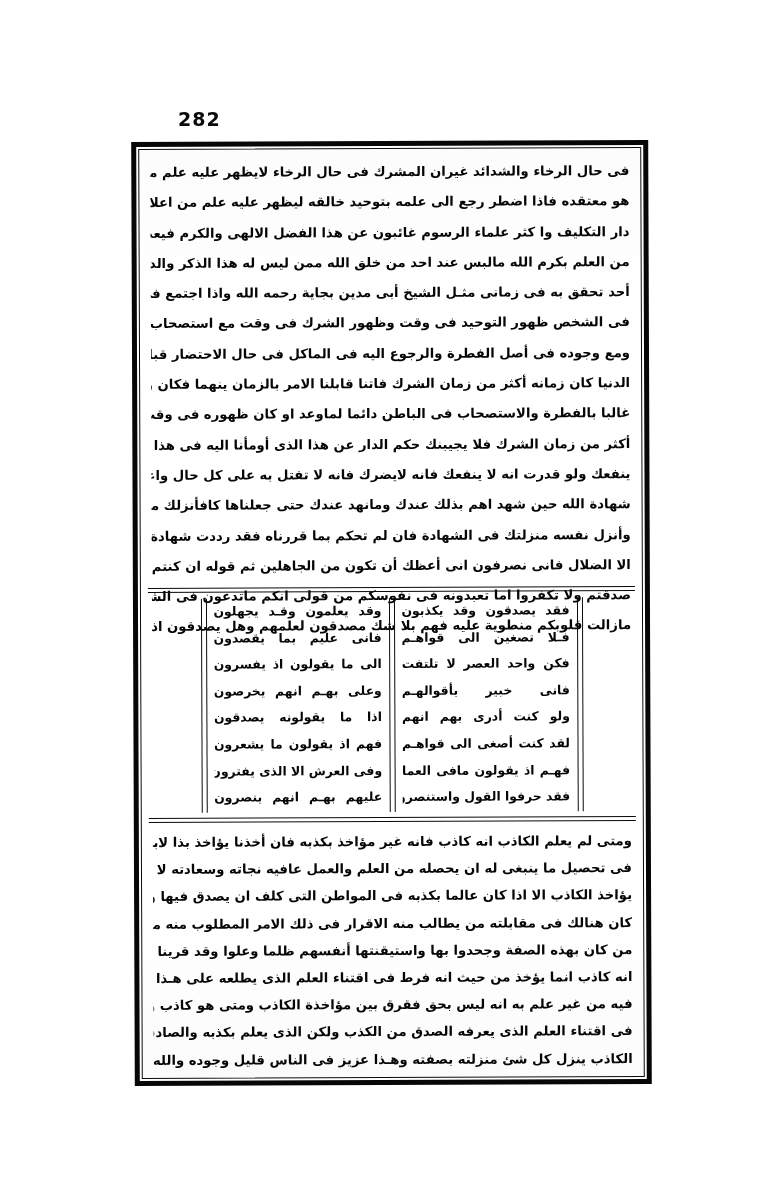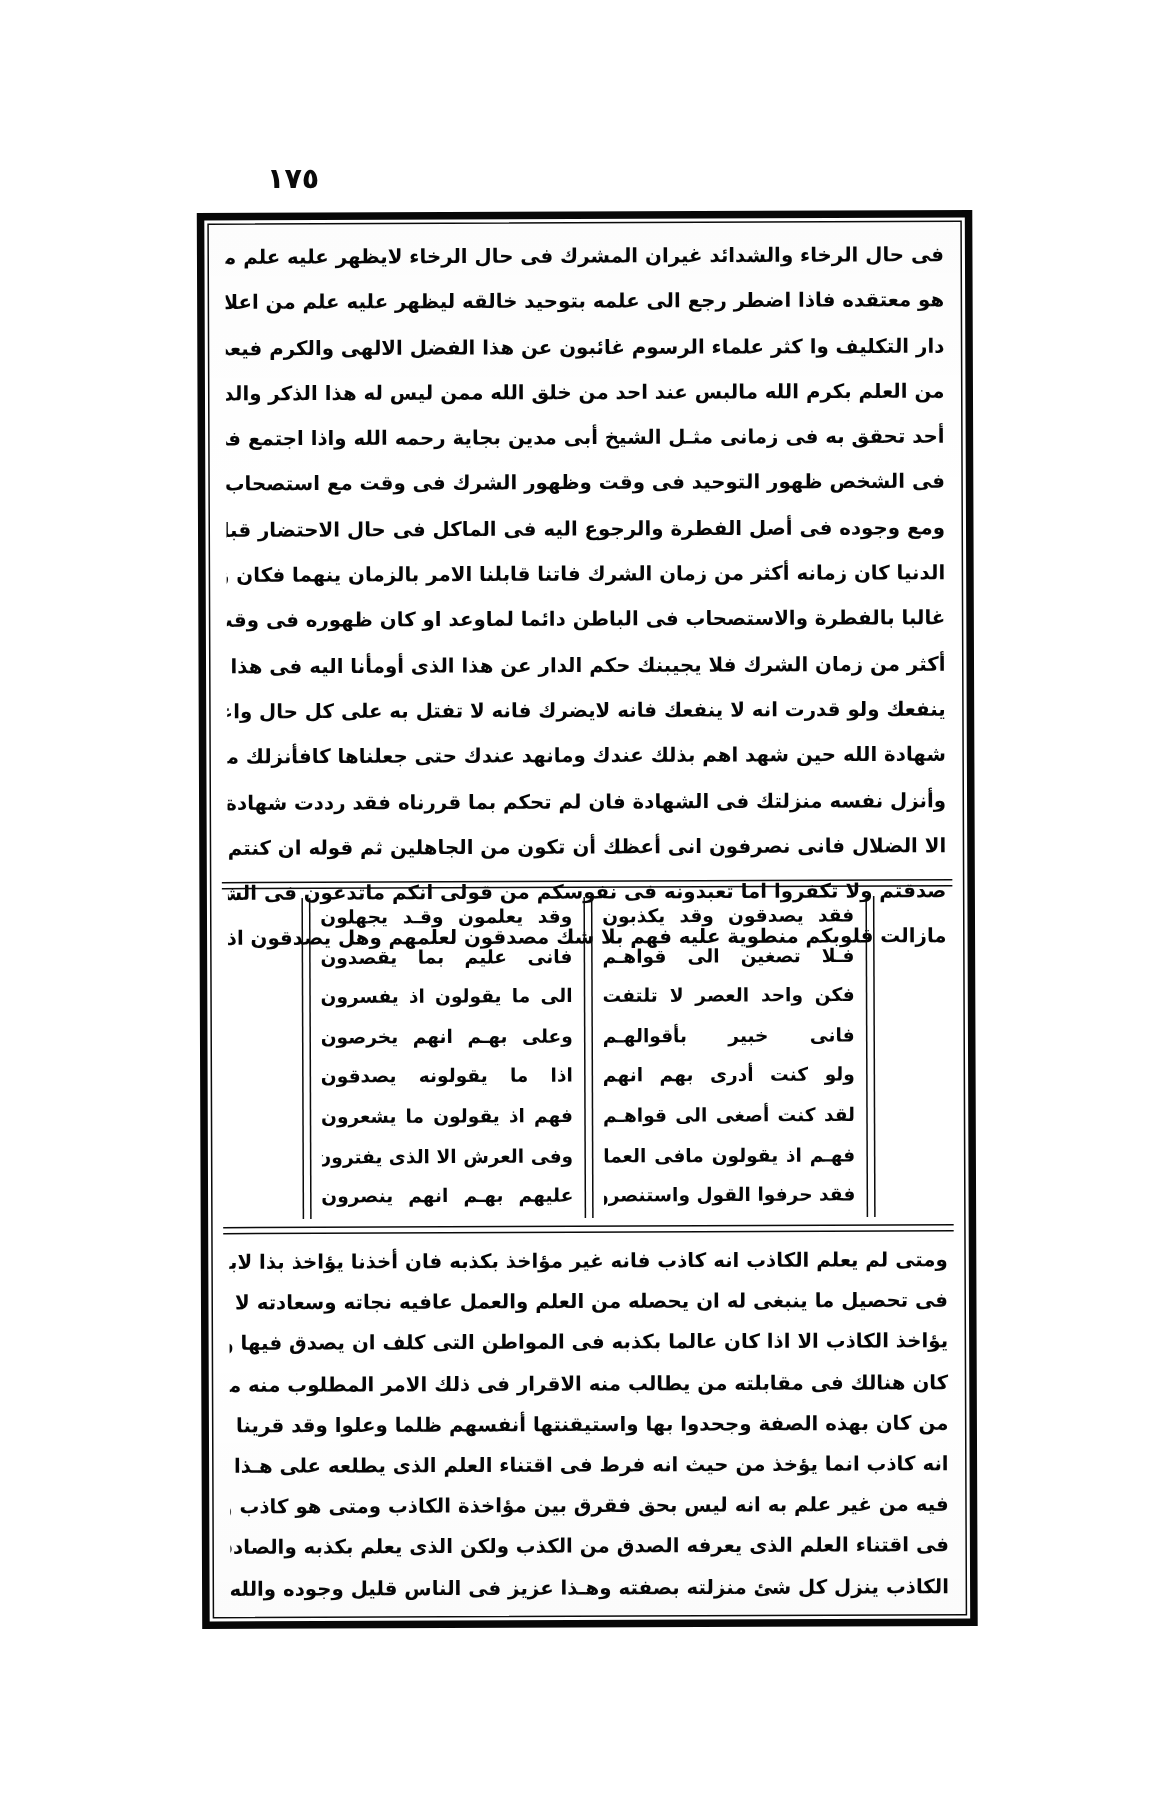--- a/index.html
+++ b/index.html
@@ -156,21 +156,21 @@
   #scan-tint {
     position: absolute;
     inset: 0;
     pointer-events: none;
     background: linear-gradient(180deg, rgba(0,0,0,0.012) 0%, rgba(0,0,0,0) 22%, rgba(0,0,0,0) 80%, rgba(0,0,0,0.015) 100%);
   }
 </style>
 </head>
 <body>
 
-<div id="page-number">١٧٥</div>
+<div id="page-number">282</div>
 
 <div id="page-frame">
   <div id="page-frame-inner">
 
     <div id="prose-top" class="arabic-block">
         <div class="arabic-line">فى حال الرخاء والشدائد غيران المشرك فى حال الرخاء لايظهر عليه علم من اعلام التوحيد الذى</div>
         <div class="arabic-line">هو معتقده فاذا اضطر رجع الى علمه بتوحيد خالقه ليظهر عليه علم من اعلام الشرك وكل ذلك فى</div>
         <div class="arabic-line">دار التكليف وا كثر علماء الرسوم غائبون عن هذا الفضل الالهى والكرم فيعطى هذا الذكر</div>
         <div class="arabic-line">من العلم بكرم الله مالبس عند احد من خلق الله ممن ليس له هذا الذكر والدؤب عليه ولم اسمع عن</div>
         <div class="arabic-line">أحد تحقق به فى زمانى مثـل الشيخ أبى مدين بجاية رحمه الله واذا اجتمع فى دار التكليف</div>

